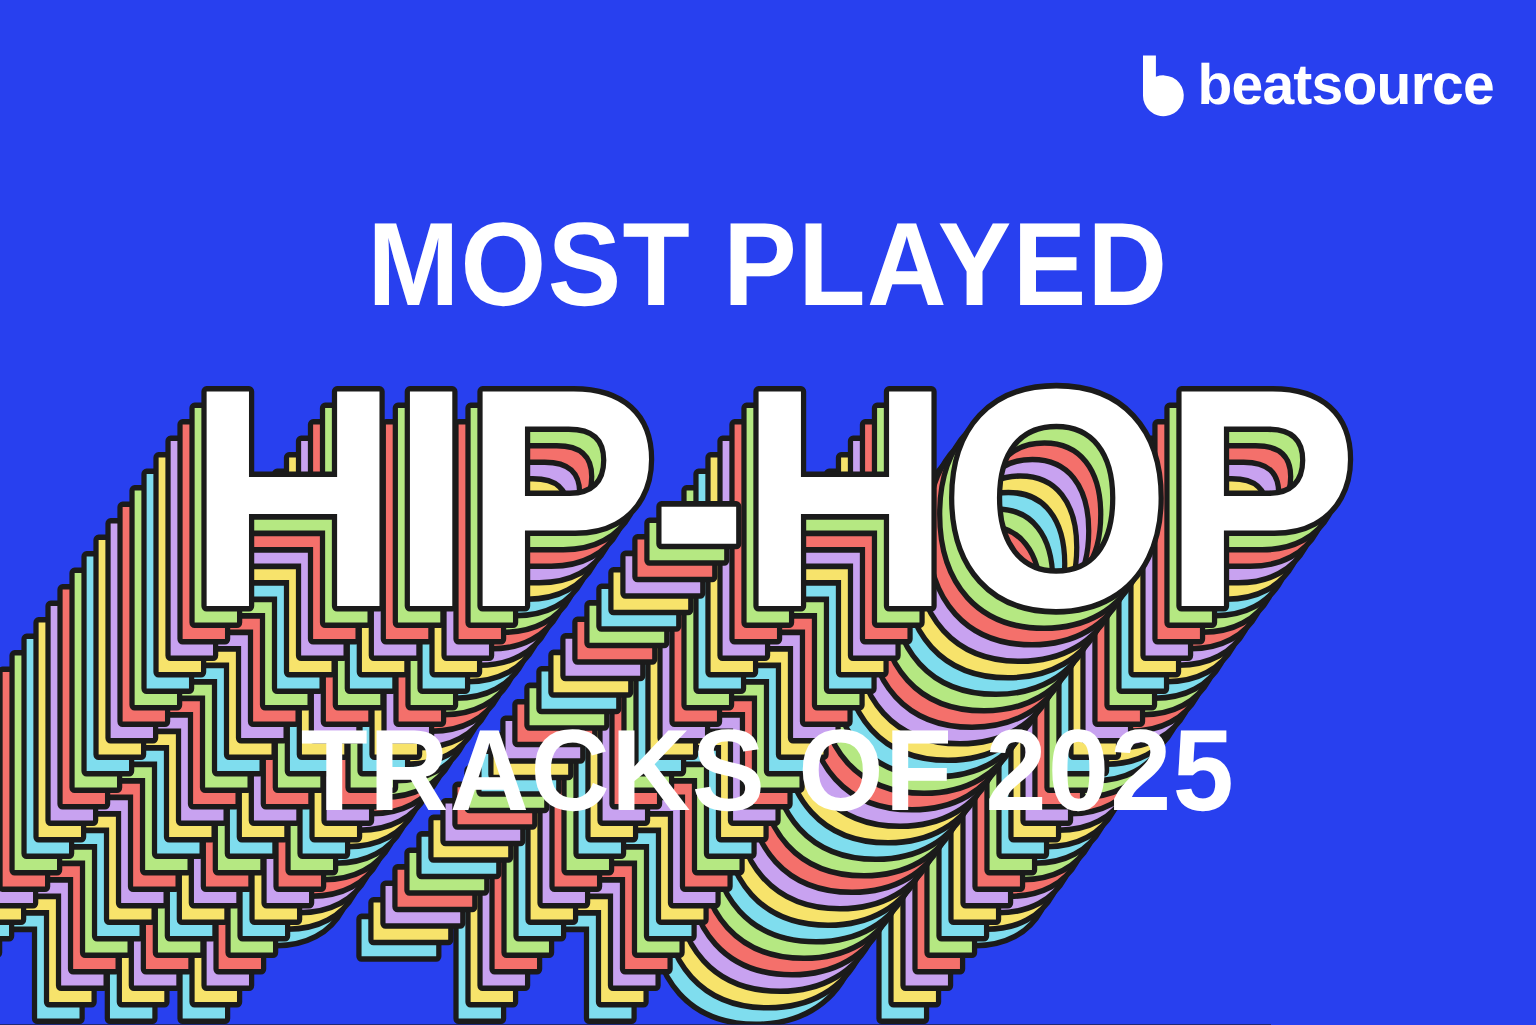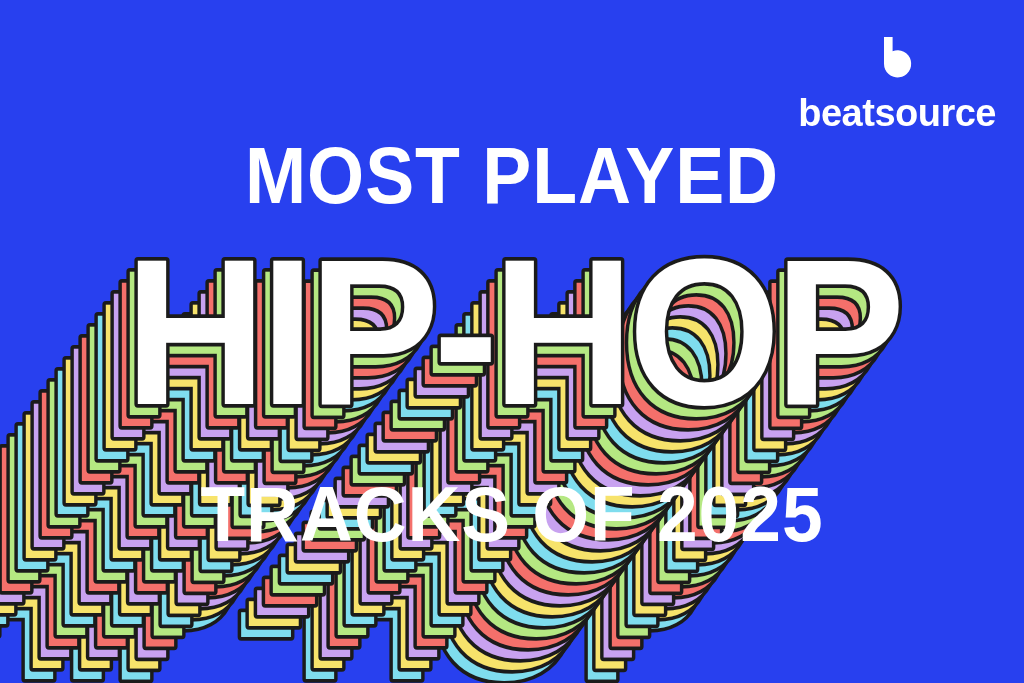--- a/index.html
+++ b/index.html
@@ -19,22 +19,20 @@
     inset: 0;
   }
 
   
   .brand {
     position: absolute;
     top: 34px;
     right: 28px;
     display: flex;
     align-items: center;
-    gap: 14px;
-    flex-direction: column;
   }
   .brand-mark {
     width: 46px;
     height: 46px;
     display: block;
   }
   .brand-word {
     font-size: 38px;
     font-weight: 700;
     letter-spacing: -0.5px;

